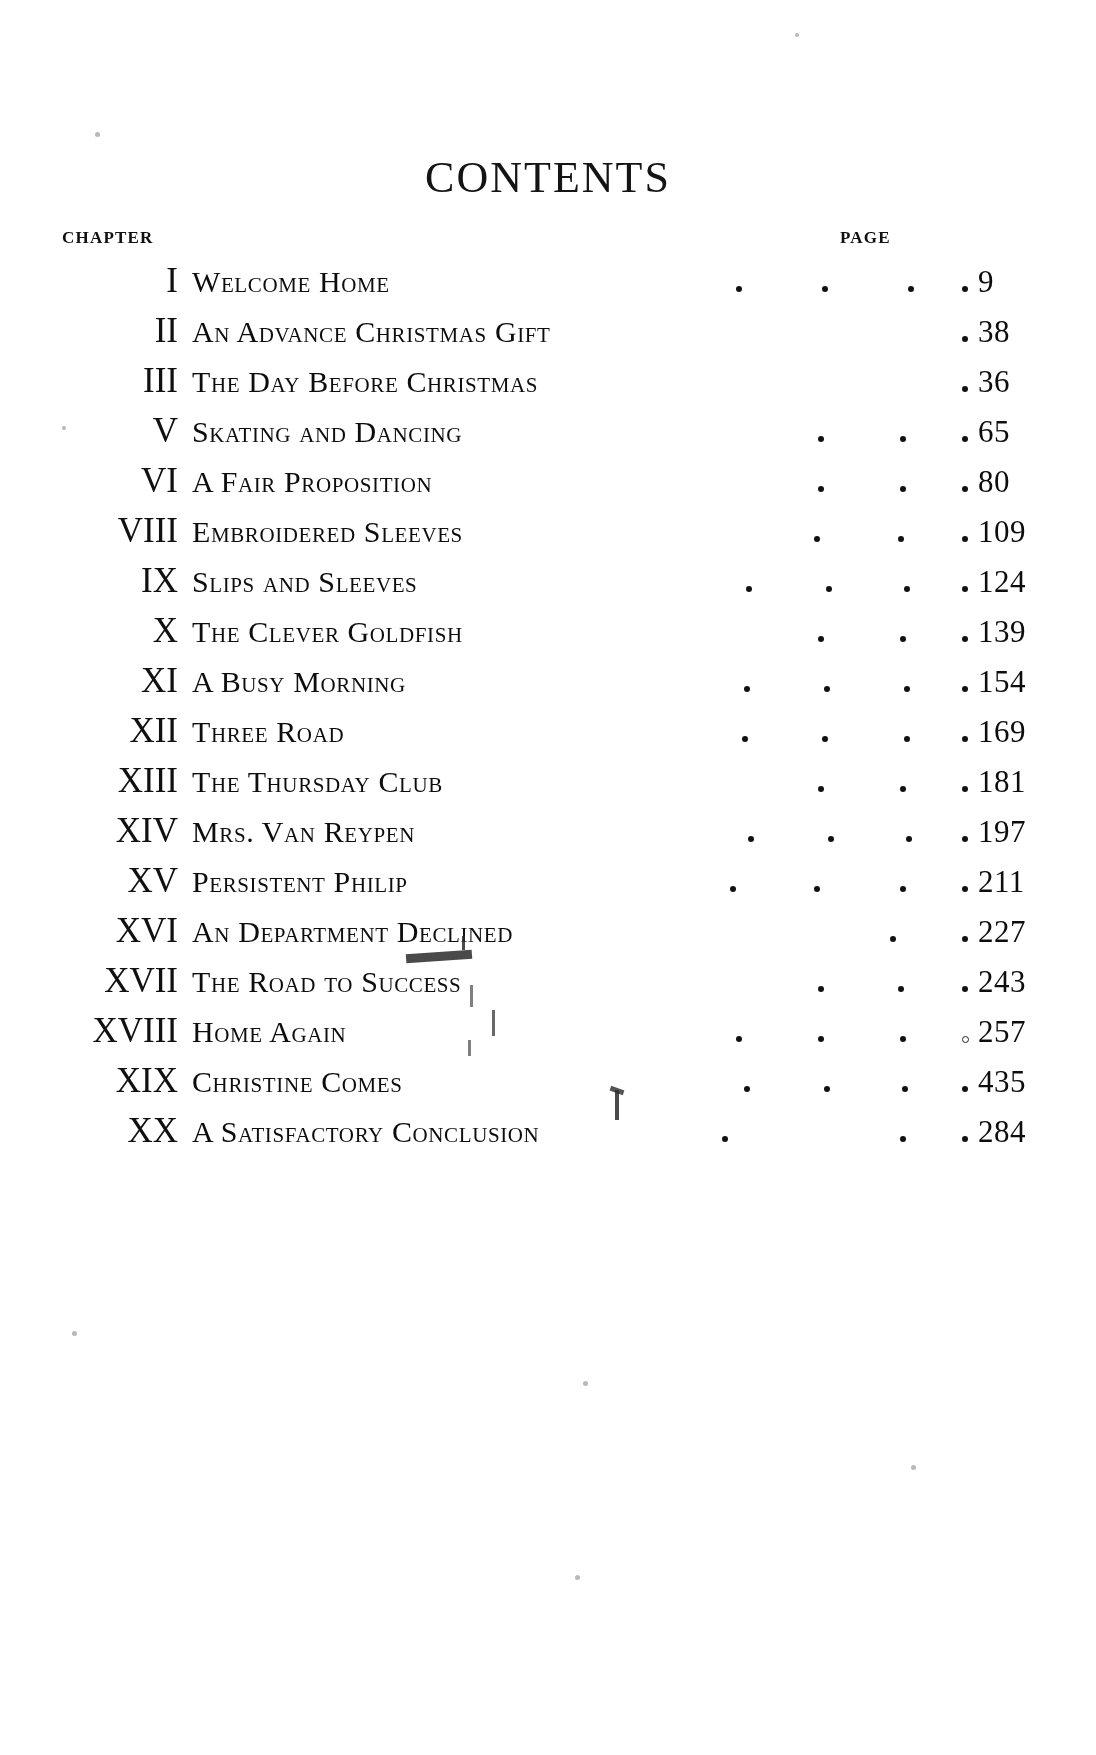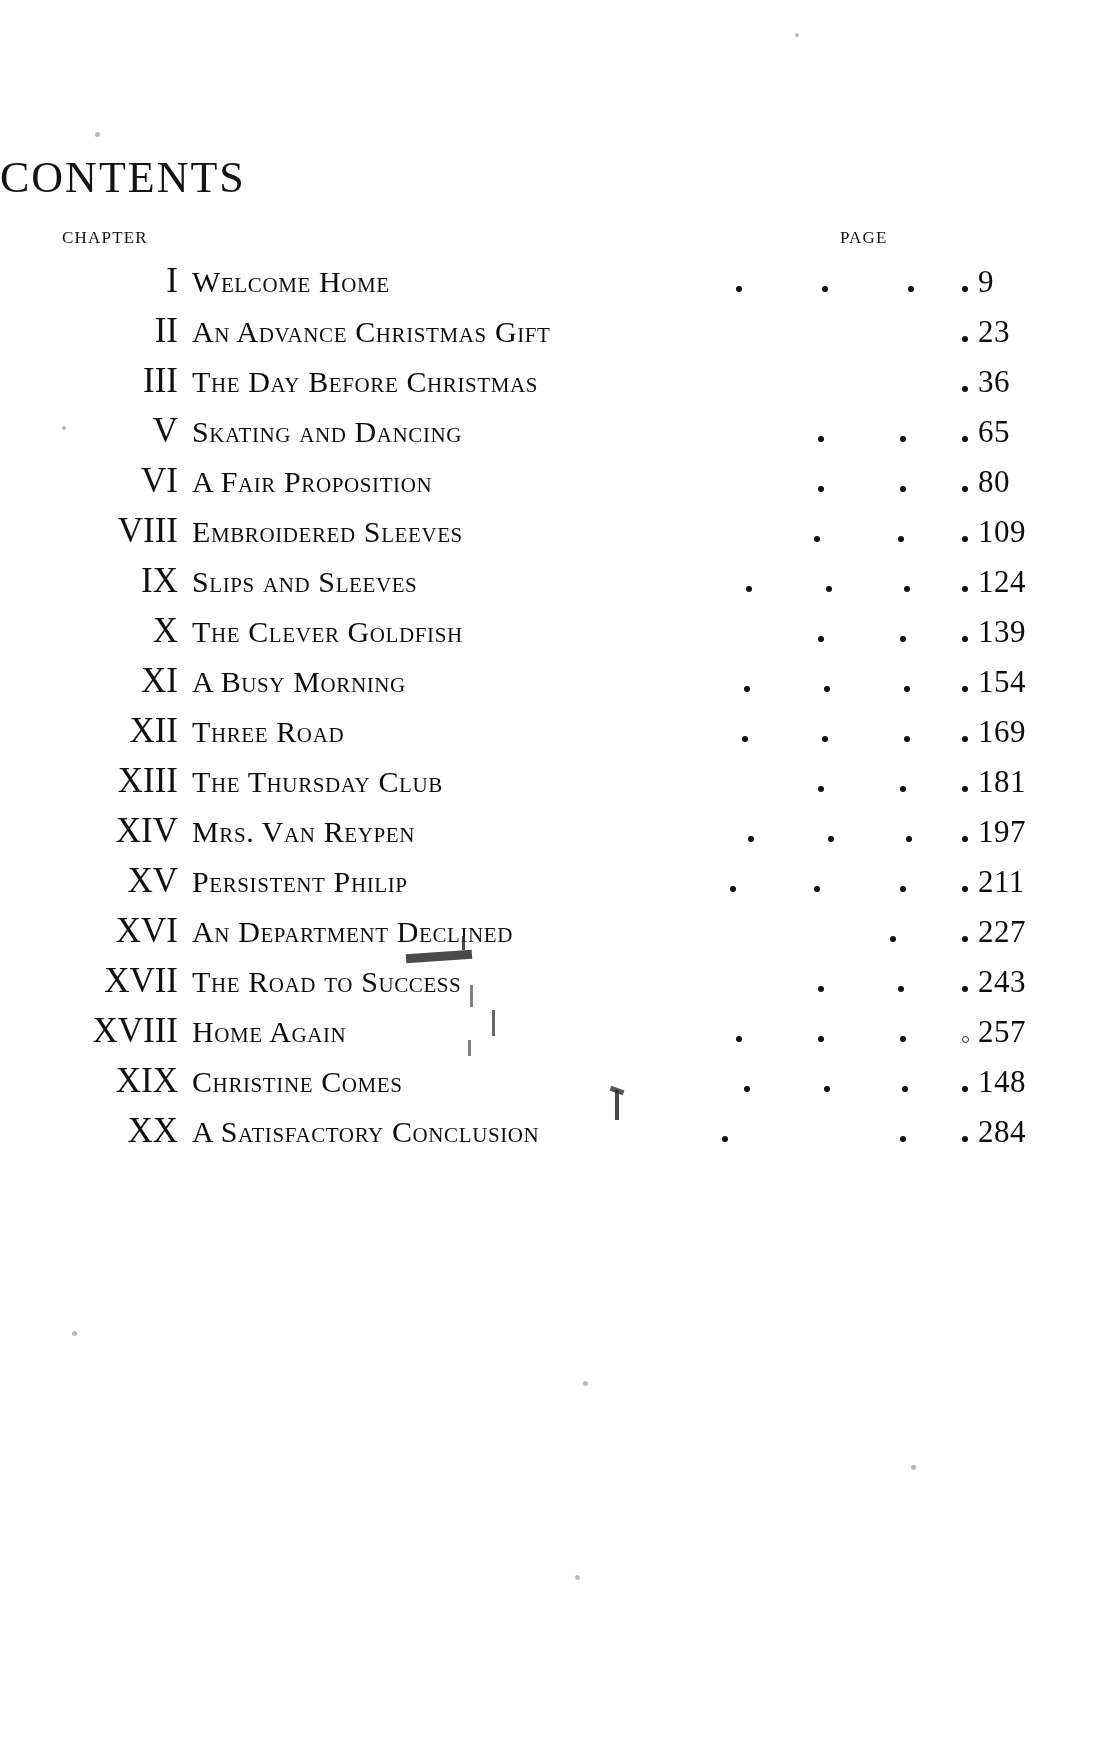--- a/index.html
+++ b/index.html
@@ -26,40 +26,41 @@
   .speck {
     position: absolute;
     background: #b9b9b9;
     border-radius: 50%;
   }
   .title {
     position: absolute;
     top: 152px;
     left: 0;
     width: 1096px;
+    text-align: center;
     font-family: "Liberation Serif", serif;
     font-size: 44px;
     letter-spacing: 2px;
     font-weight: 400;
     color: #141414;
   }
   .title span {
     font-variant: small-caps;
   }
   .toc {
     position: absolute;
     left: 0;
     top: 228px;
     width: 1096px;
   }
   .colheads {
     position: relative;
     height: 28px;
     font-size: 17px;
-    font-weight: 400;
+    font-weight: 700;
     letter-spacing: 1.2px;
     color: #111;
   }
   .colheads .ch {
     position: absolute;
     left: 62px;
     top: 0;
   }
   .colheads .pg {
     position: absolute;
@@ -161,21 +162,21 @@
           </td>
           <td class="pnum">9</td>
         </tr>
 
         <tr>
           <td class="cnum">II</td>
           <td class="ctitle"><span class="txt">An Advance Christmas Gift</span></td>
           <td class="leadcell">
             <div class="d" style="left:240px;"></div>
           </td>
-          <td class="pnum">23</td>
+          <td class="pnum">38</td>
         </tr>
 
         <tr>
           <td class="cnum">III</td>
           <td class="ctitle"><span class="txt">The Day Before Christmas</span></td>
           <td class="leadcell">
             <div class="d" style="left:240px;"></div>
           </td>
           <td class="pnum">36</td>
         </tr>
@@ -332,21 +333,21 @@
 
         <tr>
           <td class="cnum">XIX</td>
           <td class="ctitle"><span class="txt">Christine Comes</span></td>
           <td class="leadcell">
             <div class="d" style="left:22px;"></div>
               <div class="d" style="left:102px;"></div>
               <div class="d" style="left:180px;"></div>
               <div class="d" style="left:240px;"></div>
           </td>
-          <td class="pnum">148</td>
+          <td class="pnum">435</td>
         </tr>
 
         <tr>
           <td class="cnum">XX</td>
           <td class="ctitle"><span class="txt">A Satisfactory Conclusion</span></td>
           <td class="leadcell">
             <div class="d" style="left:0px;"></div>
               <div class="d" style="left:178px;"></div>
               <div class="d" style="left:240px;"></div>
           </td>

